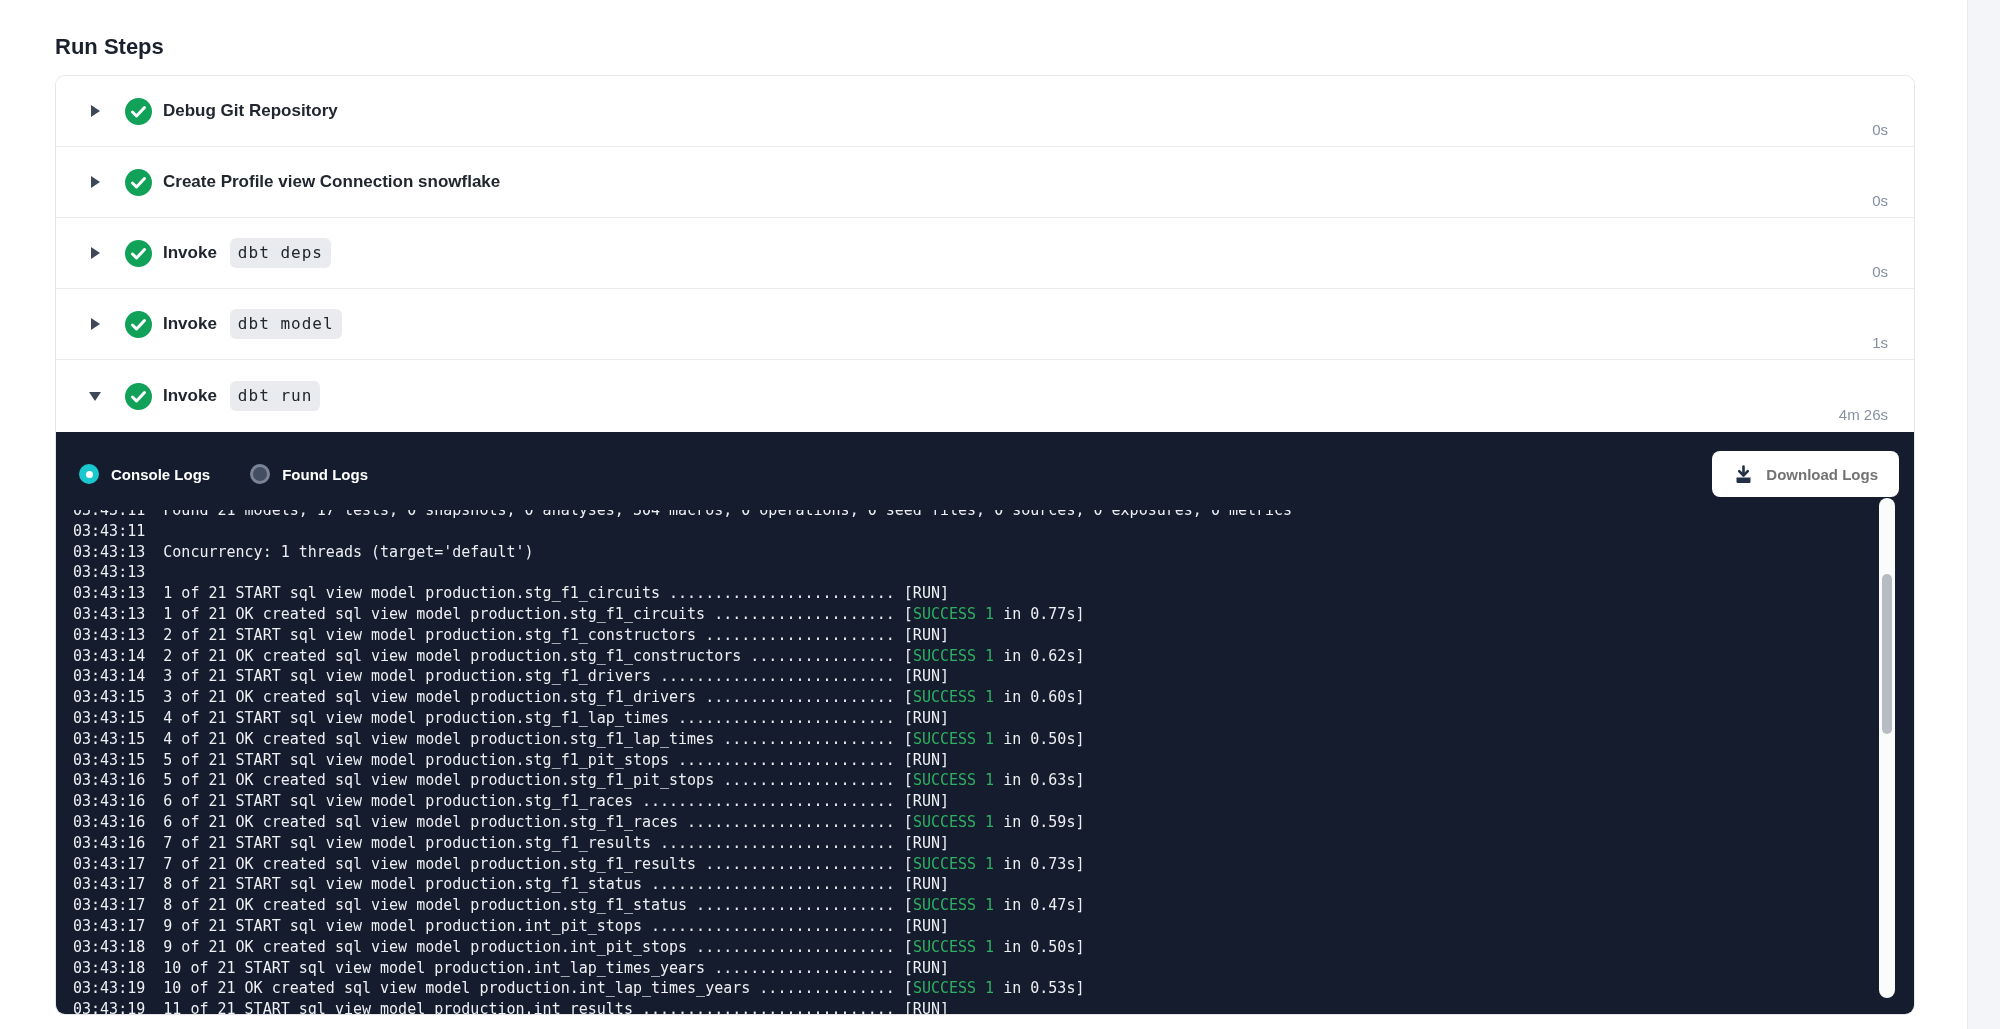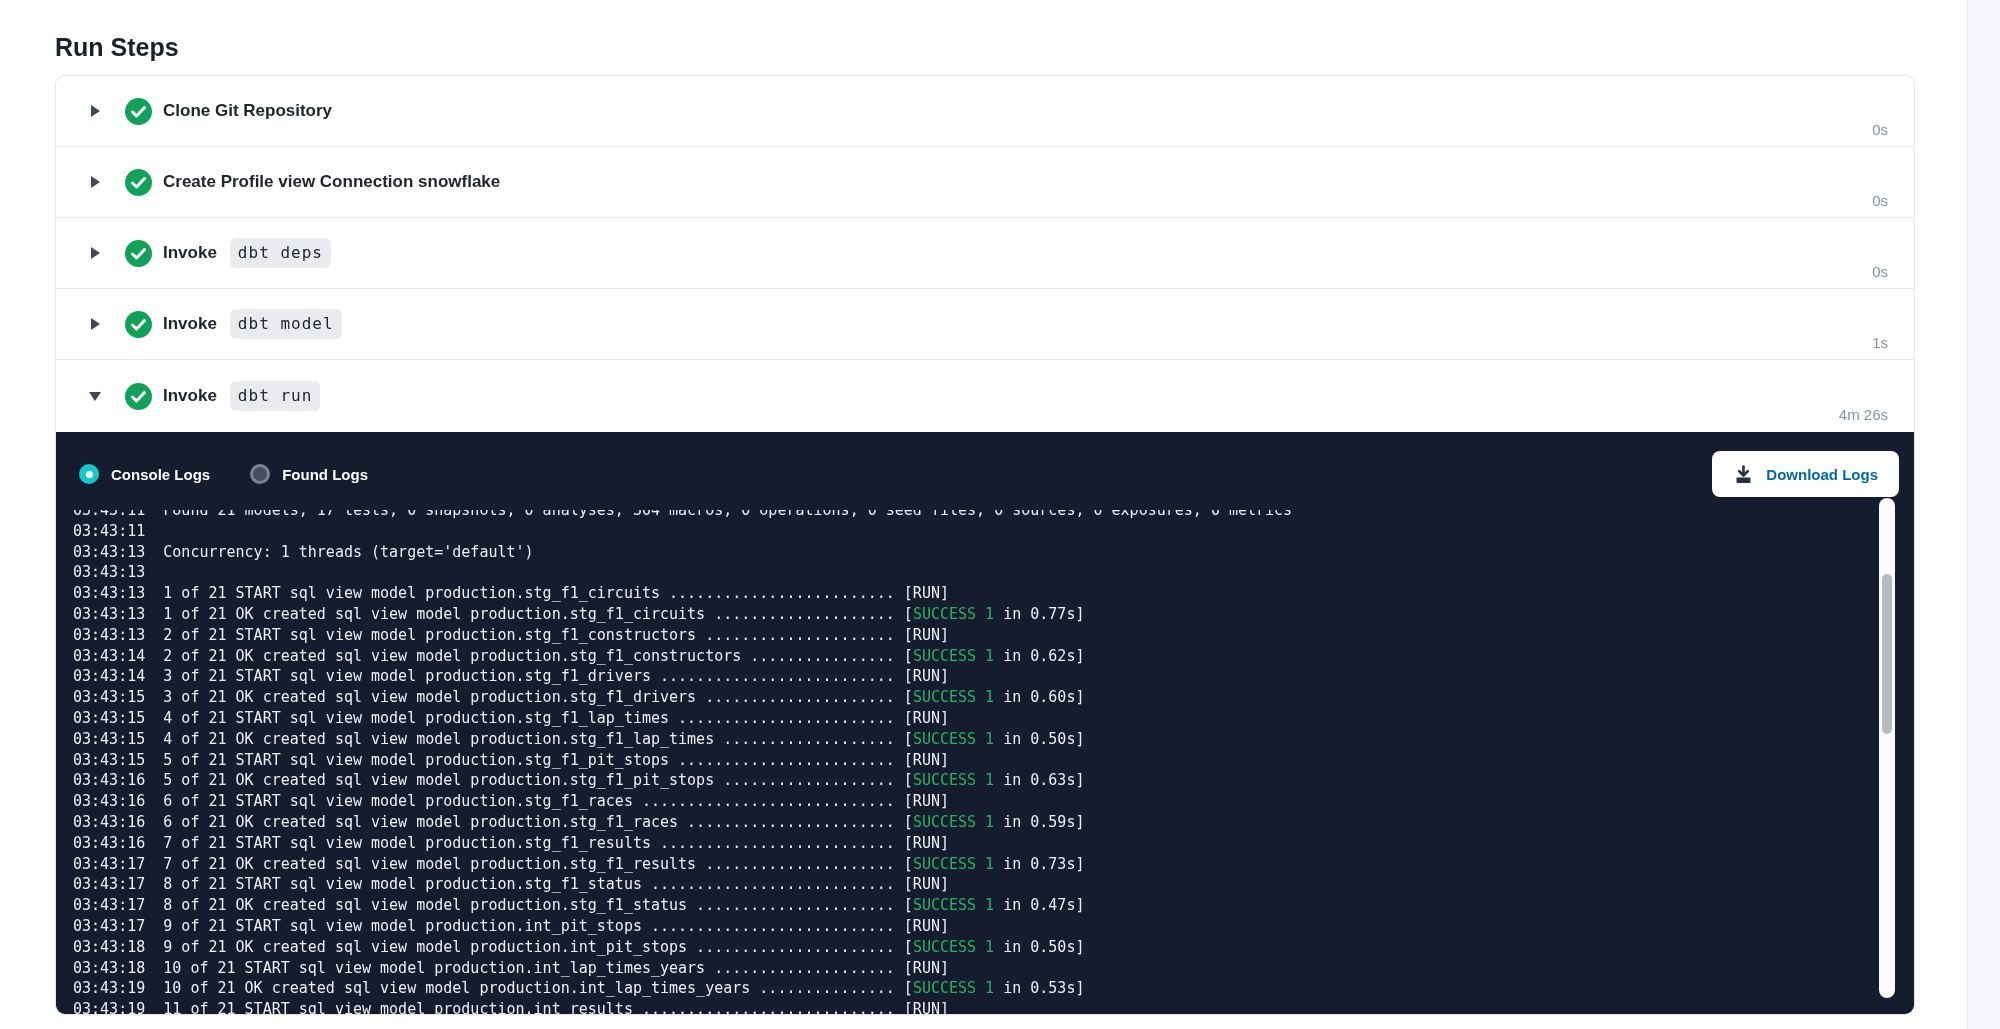--- a/index.html
+++ b/index.html
@@ -10,21 +10,21 @@
   html,body{margin:0;padding:0;}
   body{
     width:2000px;height:1029px;position:relative;background:#ffffff;
     font-family:"Liberation Sans",sans-serif;overflow:hidden;
   }
   .right-strip{
     position:absolute;top:0;right:0;width:33px;height:1029px;
     background:#f4f5f8;border-left:1px solid #e9ebee;
   }
   .page-title{
-    position:absolute;left:55px;top:10px;font-size:25px;font-weight:700;
+    position:absolute;left:55px;top:10px;font-size:22px;font-weight:700;
     color:#1a202c;line-height:30px;margin-top:22px;
   }
   .card{
     position:absolute;left:55px;top:75px;width:1860px;height:940px;
     background:#fff;border:1px solid #e4e6ea;border-radius:10px;overflow:hidden;
   }
   .step-row{
     height:71px;display:flex;align-items:center;
     padding:0 26px 0 32px;border-bottom:1px solid #e9ebee;background:#fff;cursor:pointer;
   }
@@ -48,21 +48,21 @@
   .radio.on::after{
     content:"";position:absolute;left:6.5px;top:6.5px;width:7px;height:7px;
     border-radius:50%;background:#fff;
   }
   .radio.off{background:#434e63;border:3px solid #7b8496;}
   .radio-label{color:#ffffff;font-size:15px;font-weight:700;margin-left:12px;}
   .download-btn{
     position:absolute;top:19px;right:15px;height:46px;background:#ffffff;
     border:none;border-radius:8px;display:flex;align-items:center;gap:12px;
     padding:8px 21px;font-family:"Liberation Sans",sans-serif;
-    font-size:15px;font-weight:700;color:#0369a1;cursor:pointer;
+    font-size:15px;font-weight:700;color:#737373;cursor:pointer;
   }
   .log-area{
     position:absolute;left:17px;top:78px;width:1800px;height:514px;overflow:hidden;
     font-family:"DejaVu Sans Mono",monospace;font-size:15px;line-height:20.8px;
     color:#edeff3;white-space:pre;
   }
   .log-area .log-line:first-child{margin-top:-10px;}
   .log-green{color:var(--log-green);}
   .scroll-track{
     position:absolute;right:19px;top:66px;width:16px;height:500px;
@@ -87,21 +87,21 @@
           <svg width="12" height="14" viewBox="0 0 12 14">
             <path d="M2 1 L11 7 L2 13 Z" fill="#3f4857"></path>
           </svg>
         </span>
         <span class="check">
           <svg width="27" height="27" viewBox="0 0 27 27">
             <circle cx="13.5" cy="13.5" r="13.5" fill="#12a159"></circle>
             <path d="M7.5 14 l4 4 l8 -8.5" stroke="#fff" stroke-width="3" fill="none" stroke-linecap="round" stroke-linejoin="round"></path>
           </svg>
         </span>
-        <span class="step-label">Clone Git Repository</span>
+        <span class="step-label">Debug Git Repository</span>
         <span class="duration">0s</span>
       </div>
       <div class="step-row">
         <span class="caret">
           <svg width="12" height="14" viewBox="0 0 12 14">
             <path d="M2 1 L11 7 L2 13 Z" fill="#3f4857"></path>
           </svg>
         </span>
         <span class="check">
           <svg width="27" height="27" viewBox="0 0 27 27">

